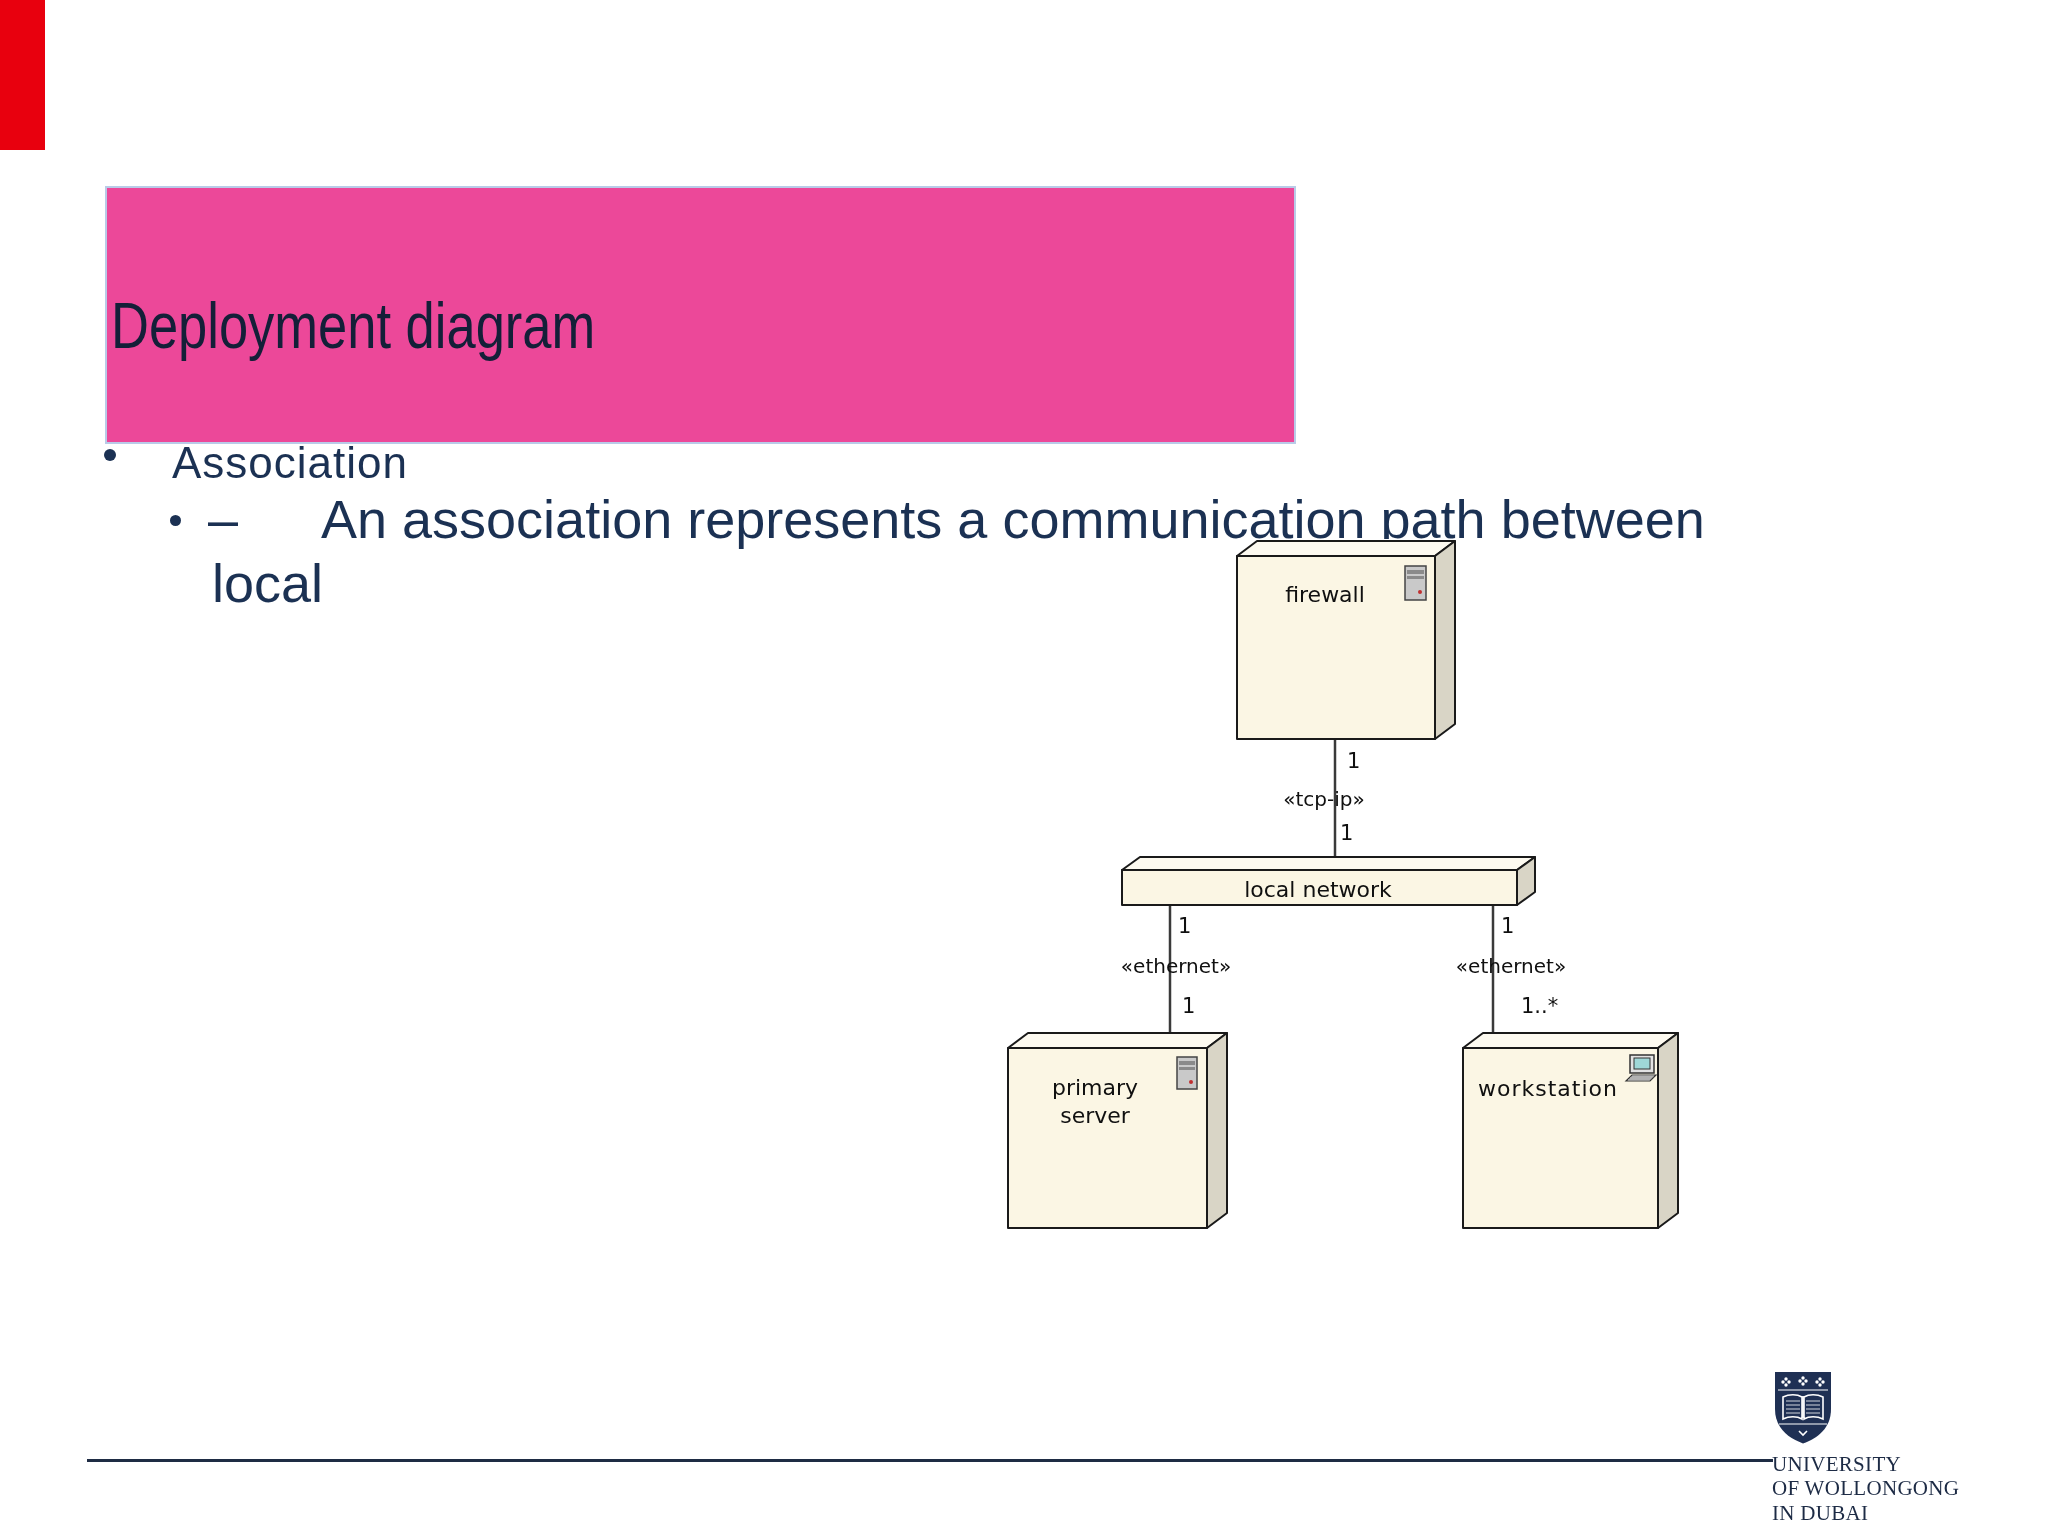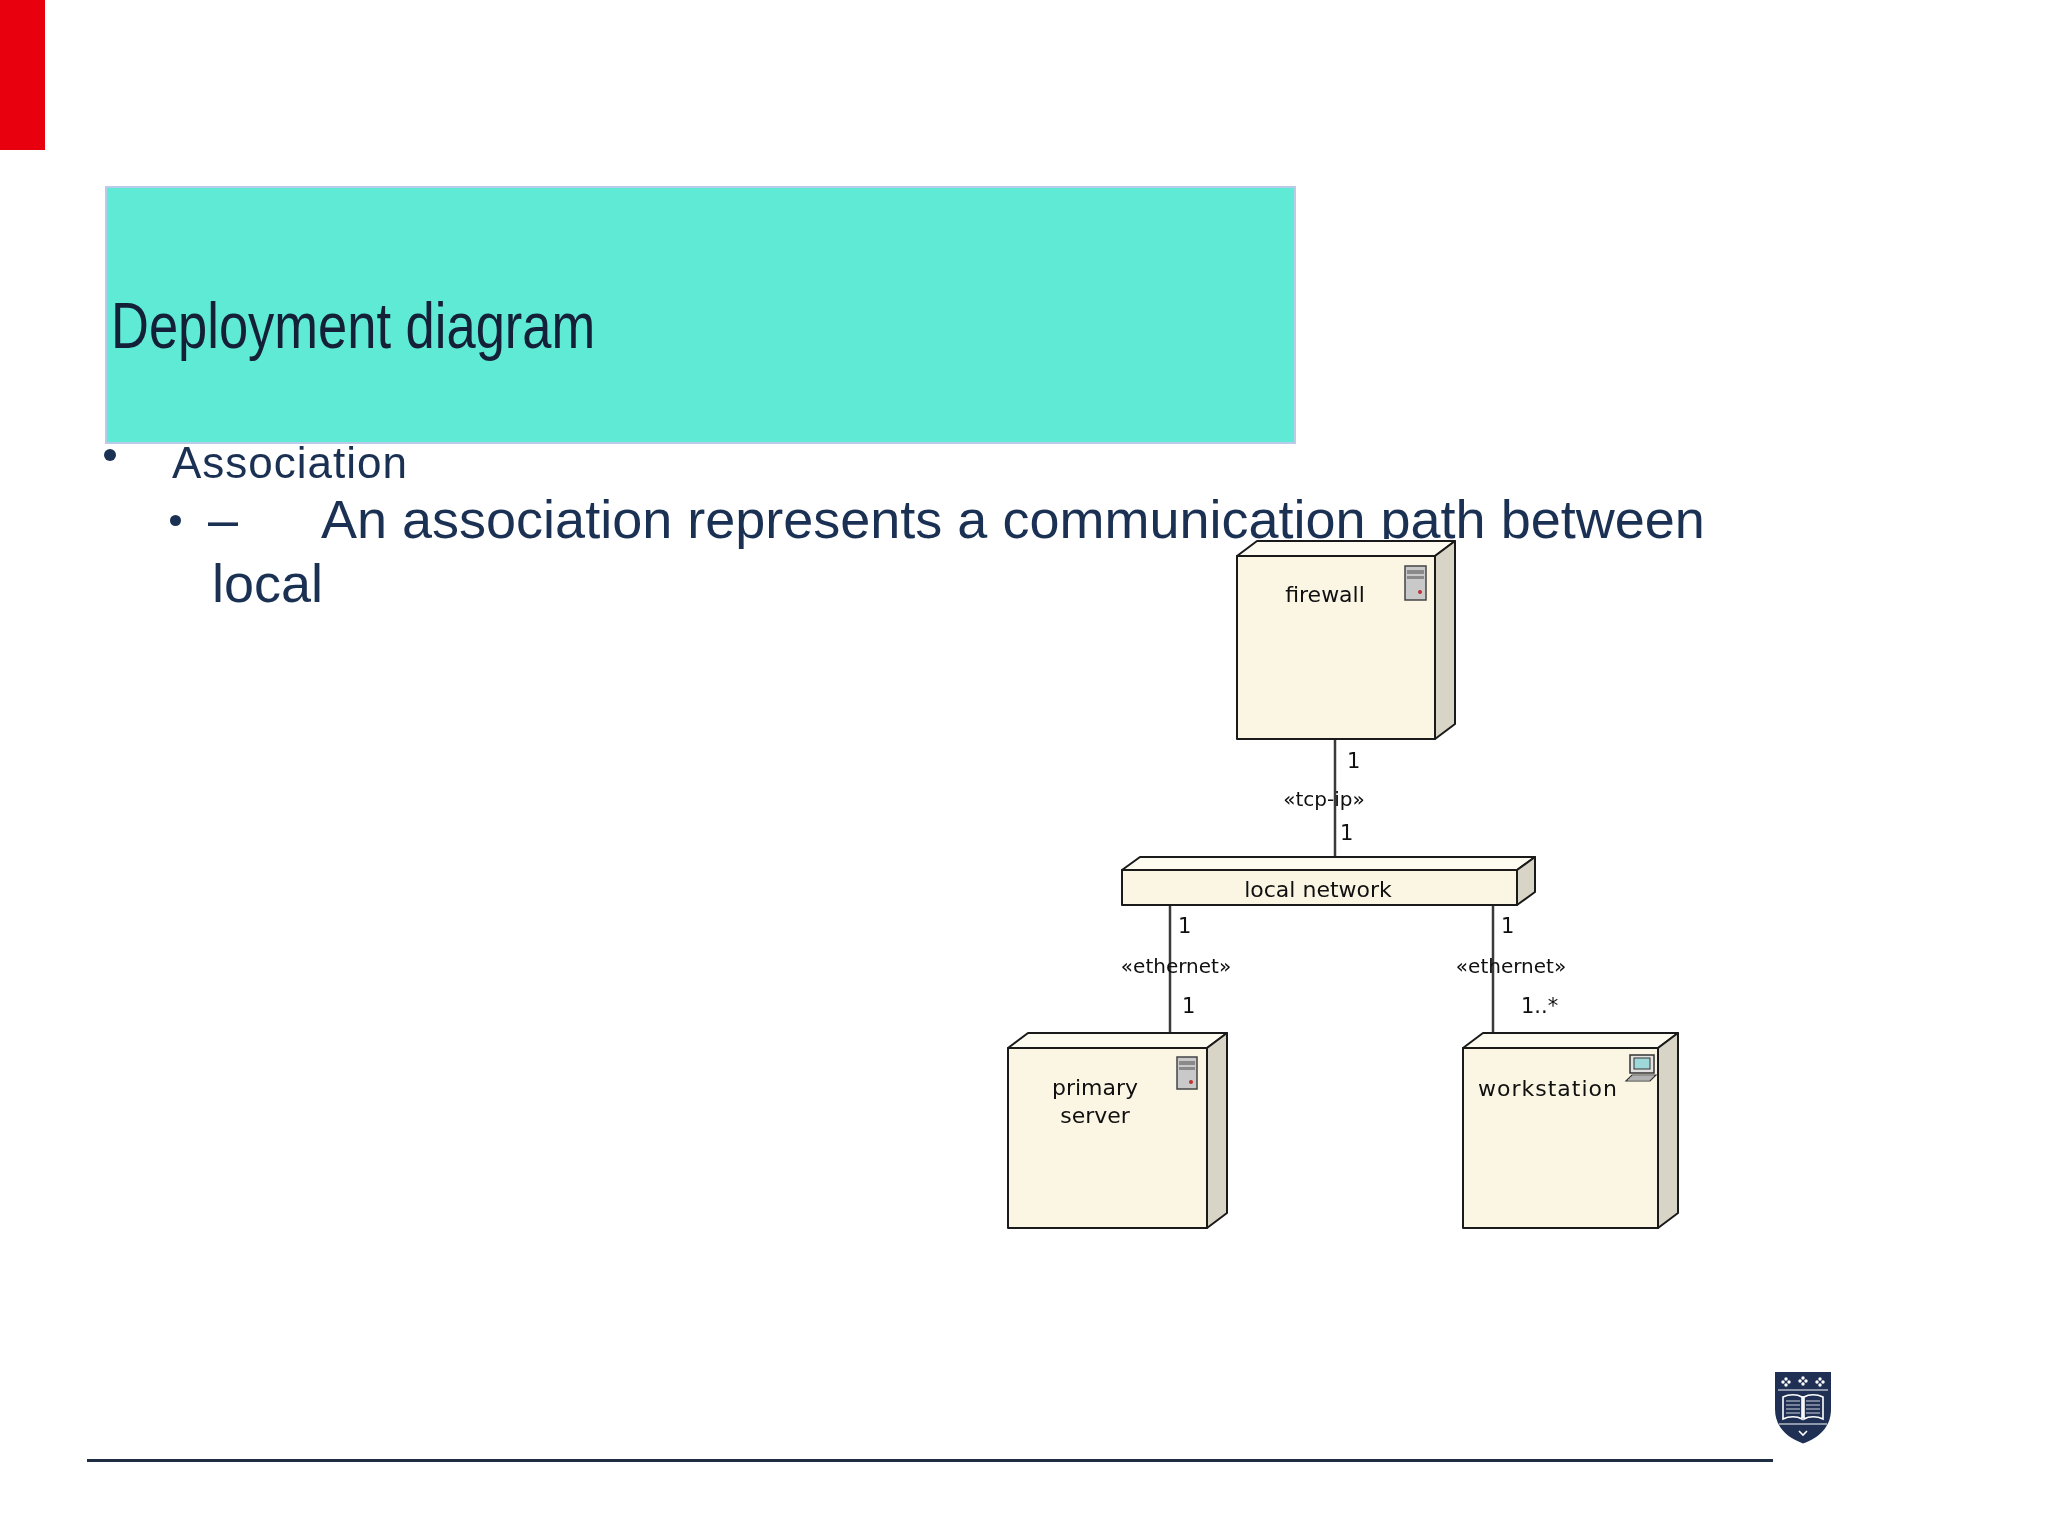--- a/index.html
+++ b/index.html
@@ -8,21 +8,21 @@
     overflow:hidden;font-family:"Liberation Sans",sans-serif;
   }
   .abs{position:absolute;}
 
   
   .red-bar{left:0;top:0;width:45px;height:150px;background:#e8000e;}
 
   
   .title-bar{
     left:105px;top:186px;width:1191px;height:258px;
-    background:#5eead4;border:2px solid #b9cbe8;box-sizing:border-box;
+    background:#ec4899;border:2px solid #b9cbe8;box-sizing:border-box;
   }
   .title-text{
     left:4px;top:106px;
     font-size:64px;line-height:1;color:#141f38;white-space:nowrap;
     transform:scaleX(0.82);transform-origin:left top;letter-spacing:0;
   }
 
   
   .bullet-dot{background:#1b3153;border-radius:50%;}
   .dot1{left:104px;top:449px;width:12px;height:12px;}
@@ -171,14 +171,19 @@
         <line x1="13" y1="42" x2="27" y2="42"></line>
       <line x1="33" y1="30" x2="47" y2="30"></line>
         <line x1="33" y1="34" x2="47" y2="34"></line>
         <line x1="33" y1="38" x2="47" y2="38"></line>
         <line x1="33" y1="42" x2="47" y2="42"></line>
     </g>
     <line x1="6" y1="53" x2="54" y2="53" stroke="#ffffff" stroke-width="1.2"></line>
     <path d="M26,60 L30,64 L34,60" stroke="#ffffff" fill="none" stroke-width="1.6"></path>
   </svg>
 
+  <div class="abs logo-text">
+    <div>UNIVERSITY</div>
+    <div>OF WOLLONGONG</div>
+    <div>IN DUBAI</div>
+  </div>
 
 </div>
 
 </body></html>

